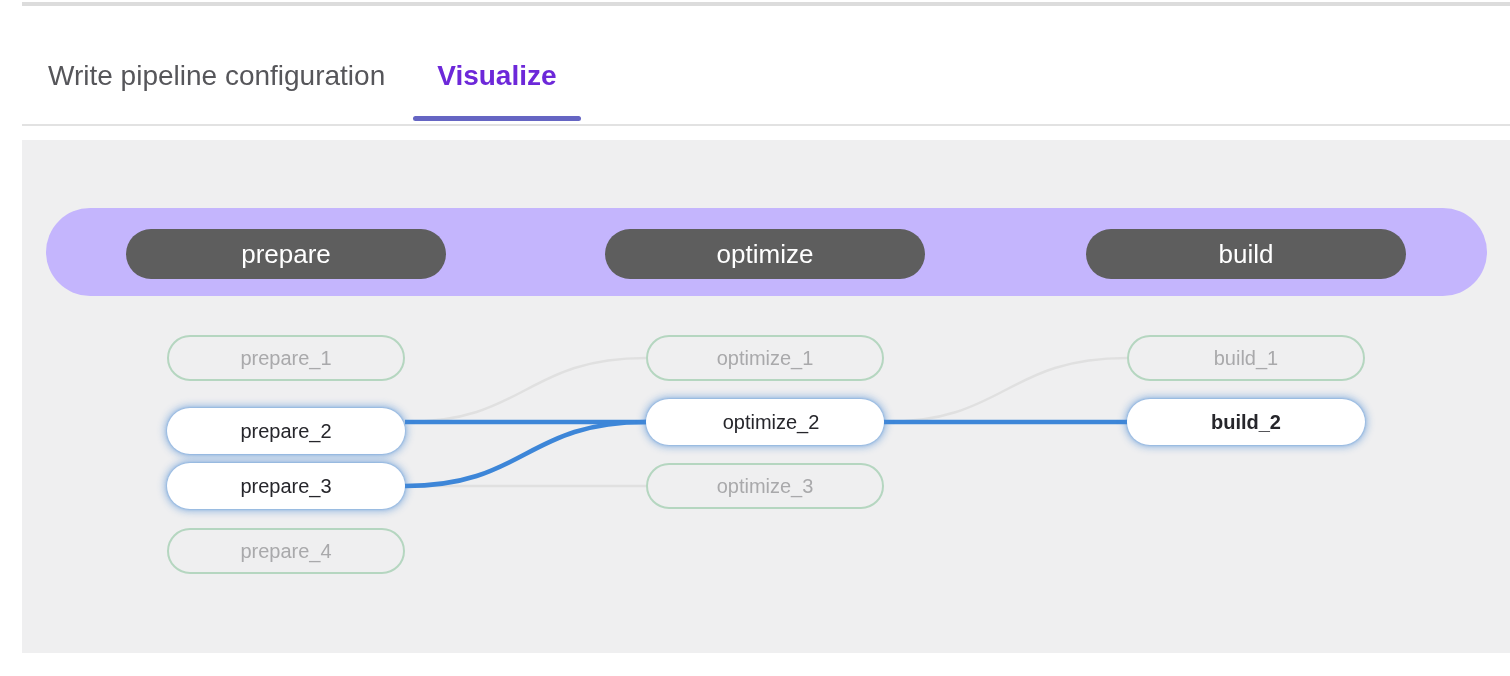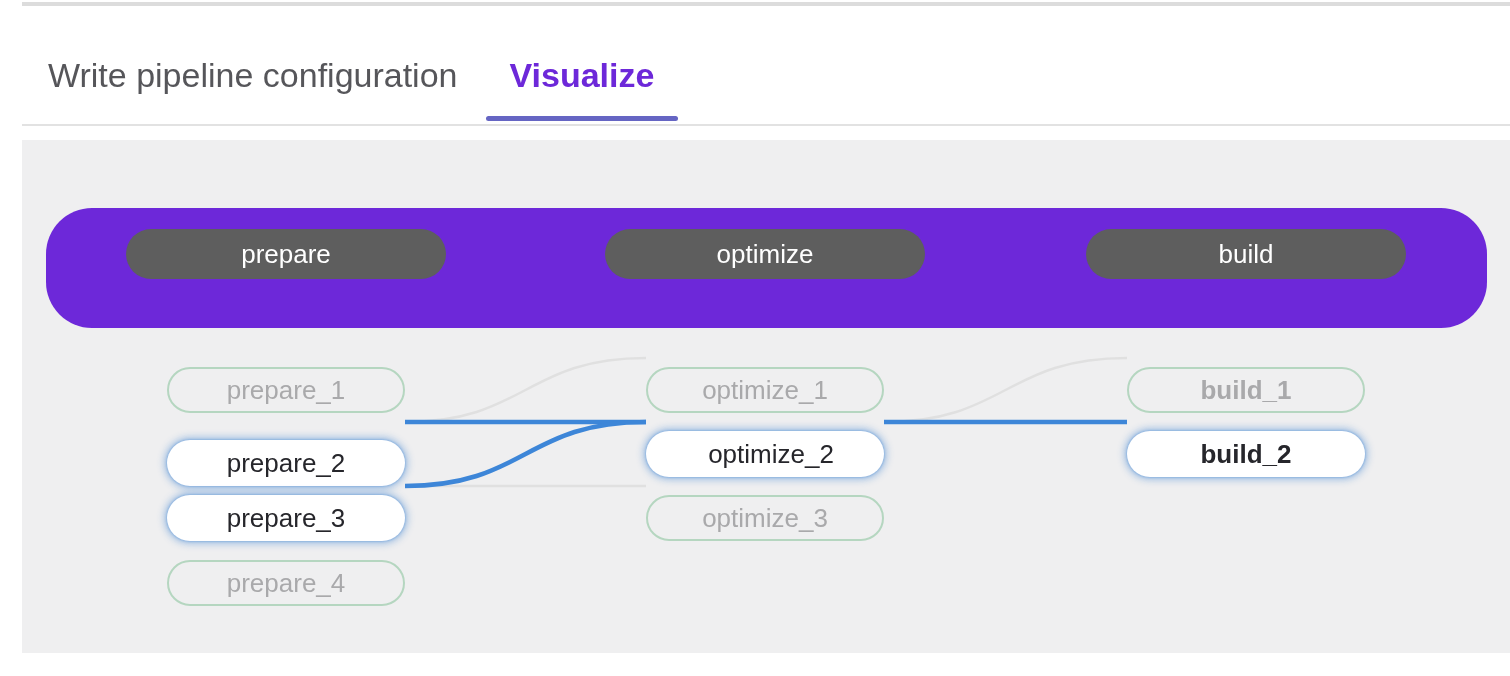--- a/index.html
+++ b/index.html
@@ -4,38 +4,38 @@
 <style>
   * { margin:0; padding:0; box-sizing:border-box; }
   html,body { background:#ffffff; }
   body { font-family:"Liberation Sans", sans-serif; }
   .page { position:relative; width:1510px; height:676px; background:#fff; overflow:hidden; }
 
   .top-rule { position:absolute; left:22px; right:0; top:2px; height:4px; background:#dcdcdc; }
 
   .tabbar { position:absolute; left:22px; top:37px; height:84px; display:flex; align-items:stretch; }
   .tab { position:relative; display:flex; align-items:center; padding:0 26px 7px;
-         font-size:34px; color:#56565a; cursor:pointer; white-space:nowrap; }
+         font-size:28px; color:#56565a; cursor:pointer; white-space:nowrap; }
   .tab.active { color:#6d28d9; font-weight:700; }
   .tab.active::after { content:""; position:absolute; left:2px; right:2px; bottom:0; height:5px;
          border-radius:3px; background:var(--accent,#6565c3); }
   .tab-rule { position:absolute; left:22px; right:0; top:124px; height:2px; background:#e2e2e2; }
 
   .canvas { position:absolute; left:22px; top:140px; width:1488px; height:513px; background:#efeff0; }
   .canvas svg { position:absolute; left:0; top:0; }
 
-  .stages-bar { position:absolute; left:24px; top:68px; width:1441px; height:120px;
-         background:#6d28d9; border-radius:46px; }
+  .stages-bar { position:absolute; left:24px; top:68px; width:1441px; height:88px;
+         background:#c4b5fd; border-radius:46px; }
   .stage-pill { position:absolute; top:21px; width:320px; height:50px; border-radius:25px;
          background:#5e5e5e; color:#ffffff; font-size:26px;
          display:flex; align-items:center; justify-content:center; }
 
   .job { position:absolute; width:238px; height:46px; border-radius:23px;
          display:flex; align-items:center; justify-content:center;
-         font-size:26px; cursor:pointer;margin-top:32px; }
+         font-size:20px; cursor:pointer; }
   .job.dim { border:2px solid #b5d6c0; color:#a9a9ab; background:transparent; }
   .job.hot { background:#ffffff; color:#26262b;
          box-shadow:0 0 2px 1px rgba(76,140,213,.35), 0 0 7px 3px rgba(76,140,213,.45); }
 </style>
 </head>
 <body>
 
 <div class="page">
   <div class="top-rule"></div>
 
@@ -59,16 +59,16 @@
         <div class="stage-pill" style="left: 559px;">optimize</div>
         <div class="stage-pill" style="left: 1040px;">build</div>
       </div>
   <div class="job dim" style="left: 145px; top: 195px;">prepare_1</div>
       <div class="job hot" style="left: 145px; top: 268px;">prepare_2</div>
       <div class="job hot" style="left: 145px; top: 323px;">prepare_3</div>
       <div class="job dim" style="left: 145px; top: 388px;">prepare_4</div>
       <div class="job dim" style="left: 624px; top: 195px;">optimize_1</div>
       <div class="job hot" style="left: 624px; top: 259px; padding-left: 12px;">optimize_2</div>
       <div class="job dim" style="left: 624px; top: 323px;">optimize_3</div>
-      <div class="job dim" style="left: 1105px; top: 195px; font-weight: bold;">build_1</div>
+      <div class="job dim" style="left: 1105px; top: 195px;">build_1</div>
       <div class="job hot" style="left: 1105px; top: 259px; font-weight: bold;">build_2</div>
     </div>
 </div>
 
 </body></html>

